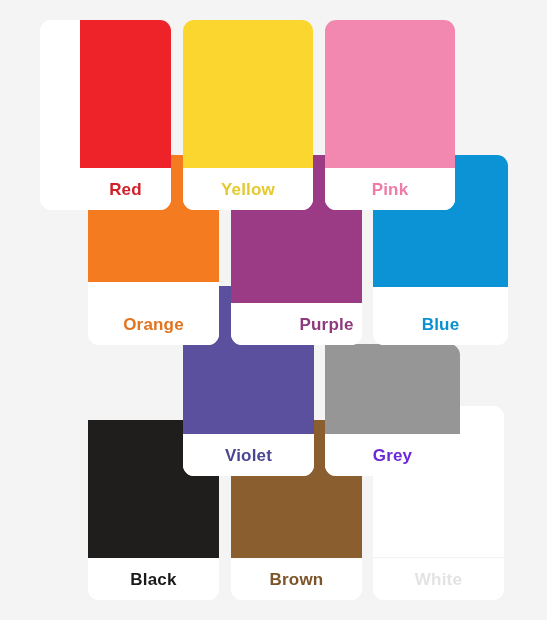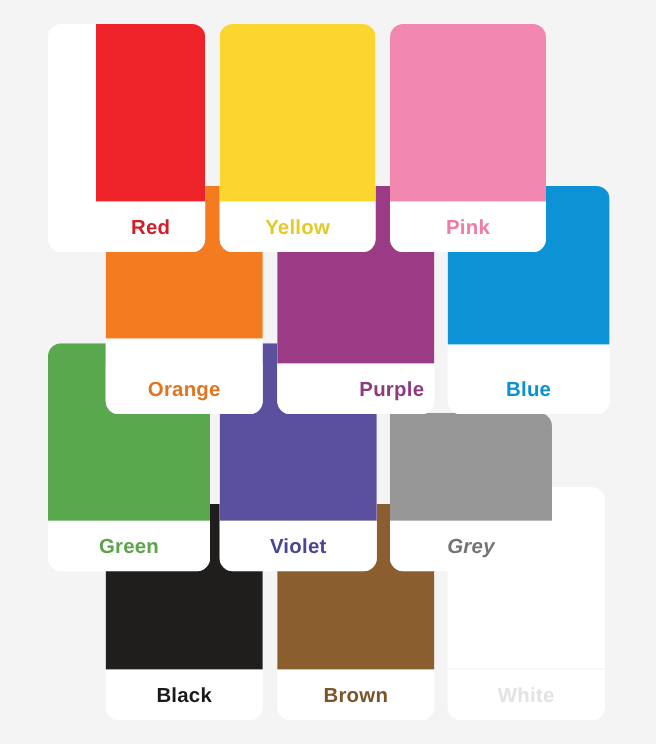--- a/index.html
+++ b/index.html
@@ -86,31 +86,27 @@
       <div class="swatch-label" style="color: rgb(226, 116, 31); height: 42px; margin-top: 21px;">Orange</div>
     </div>
     <div class="swatch-card r-tl0 r-tr0" style="left: 231px; top: 155px; width: 131px; height: 190px; z-index: 8; border-radius: 0px 0px 11px 11px;">
       <div class="swatch-color" style="background: rgb(155, 58, 133);"></div>
       <div class="swatch-label" style="color: rgb(143, 58, 125); height: 42px; padding-left: 30px;">Purple</div>
     </div>
     <div class="swatch-card r-tl0" style="left: 373px; top: 155px; width: 135px; height: 190px; z-index: 7; border-radius: 0px 11px 11px;">
       <div class="swatch-color" style="background: rgb(11, 147, 213);"></div>
       <div class="swatch-label" style="color: rgb(11, 144, 210); height: 42px; margin-top: 16px;">Blue</div>
     </div>
-    <div class="swatch-card r-tr0" style="left: 40px; top: 286px; width: 135px; height: 190px; z-index: 6; border-radius: 11px 0px 11px 11px;">
-      <div class="swatch-color" style="background: rgb(90, 168, 77);"></div>
-      <div class="swatch-label" style="color: rgb(93, 162, 77); height: 42px;">Green</div>
-    </div>
     <div class="swatch-card r-tl0 r-tr0" style="left: 183px; top: 286px; width: 131px; height: 190px; z-index: 5; border-radius: 0px 0px 11px 11px; justify-content: space-between;">
       <div class="swatch-color" style="background: rgb(91, 80, 158);"></div>
       <div class="swatch-label" style="color: rgb(76, 69, 147); height: 42px;">Violet</div>
     </div>
     <div class="swatch-card r-tl0" style="left: 325px; top: 344px; width: 135px; height: 132px; z-index: 4; border-radius: 0px 11px 11px;">
       <div class="swatch-color" style="background: rgb(150, 150, 150);"></div>
-      <div class="swatch-label" style="color: #737373; height: 42px; font-style: italic;">Grey</div>
+      <div class="swatch-label" style="color: #6d28d9; height: 42px;">Grey</div>
     </div>
     <div class="swatch-card r-tl0 r-tr0" style="left: 231px; top: 420px; width: 131px; height: 180px; z-index: 2; border-radius: 0px 0px 11px 11px;">
       <div class="swatch-color" style="background: rgb(139, 94, 48);"></div>
       <div class="swatch-label" style="color: rgb(124, 84, 41); height: 42px;">Brown</div>
     </div>
     <div class="swatch-card r-tl0 r-tr0" style="left: 88px; top: 420px; width: 131px; height: 180px; z-index: 3; border-radius: 0px 0px 11px 11px;">
       <div class="swatch-color" style="background: rgb(32, 29, 29);"></div>
       <div class="swatch-label" style="color: rgb(26, 26, 26); height: 42px;">Black</div>
     </div>
     <div class="swatch-card r-tl0 is-white" style="left: 373px; top: 406px; width: 131px; height: 194px; z-index: 1; border-radius: 0px 11px 11px;">

